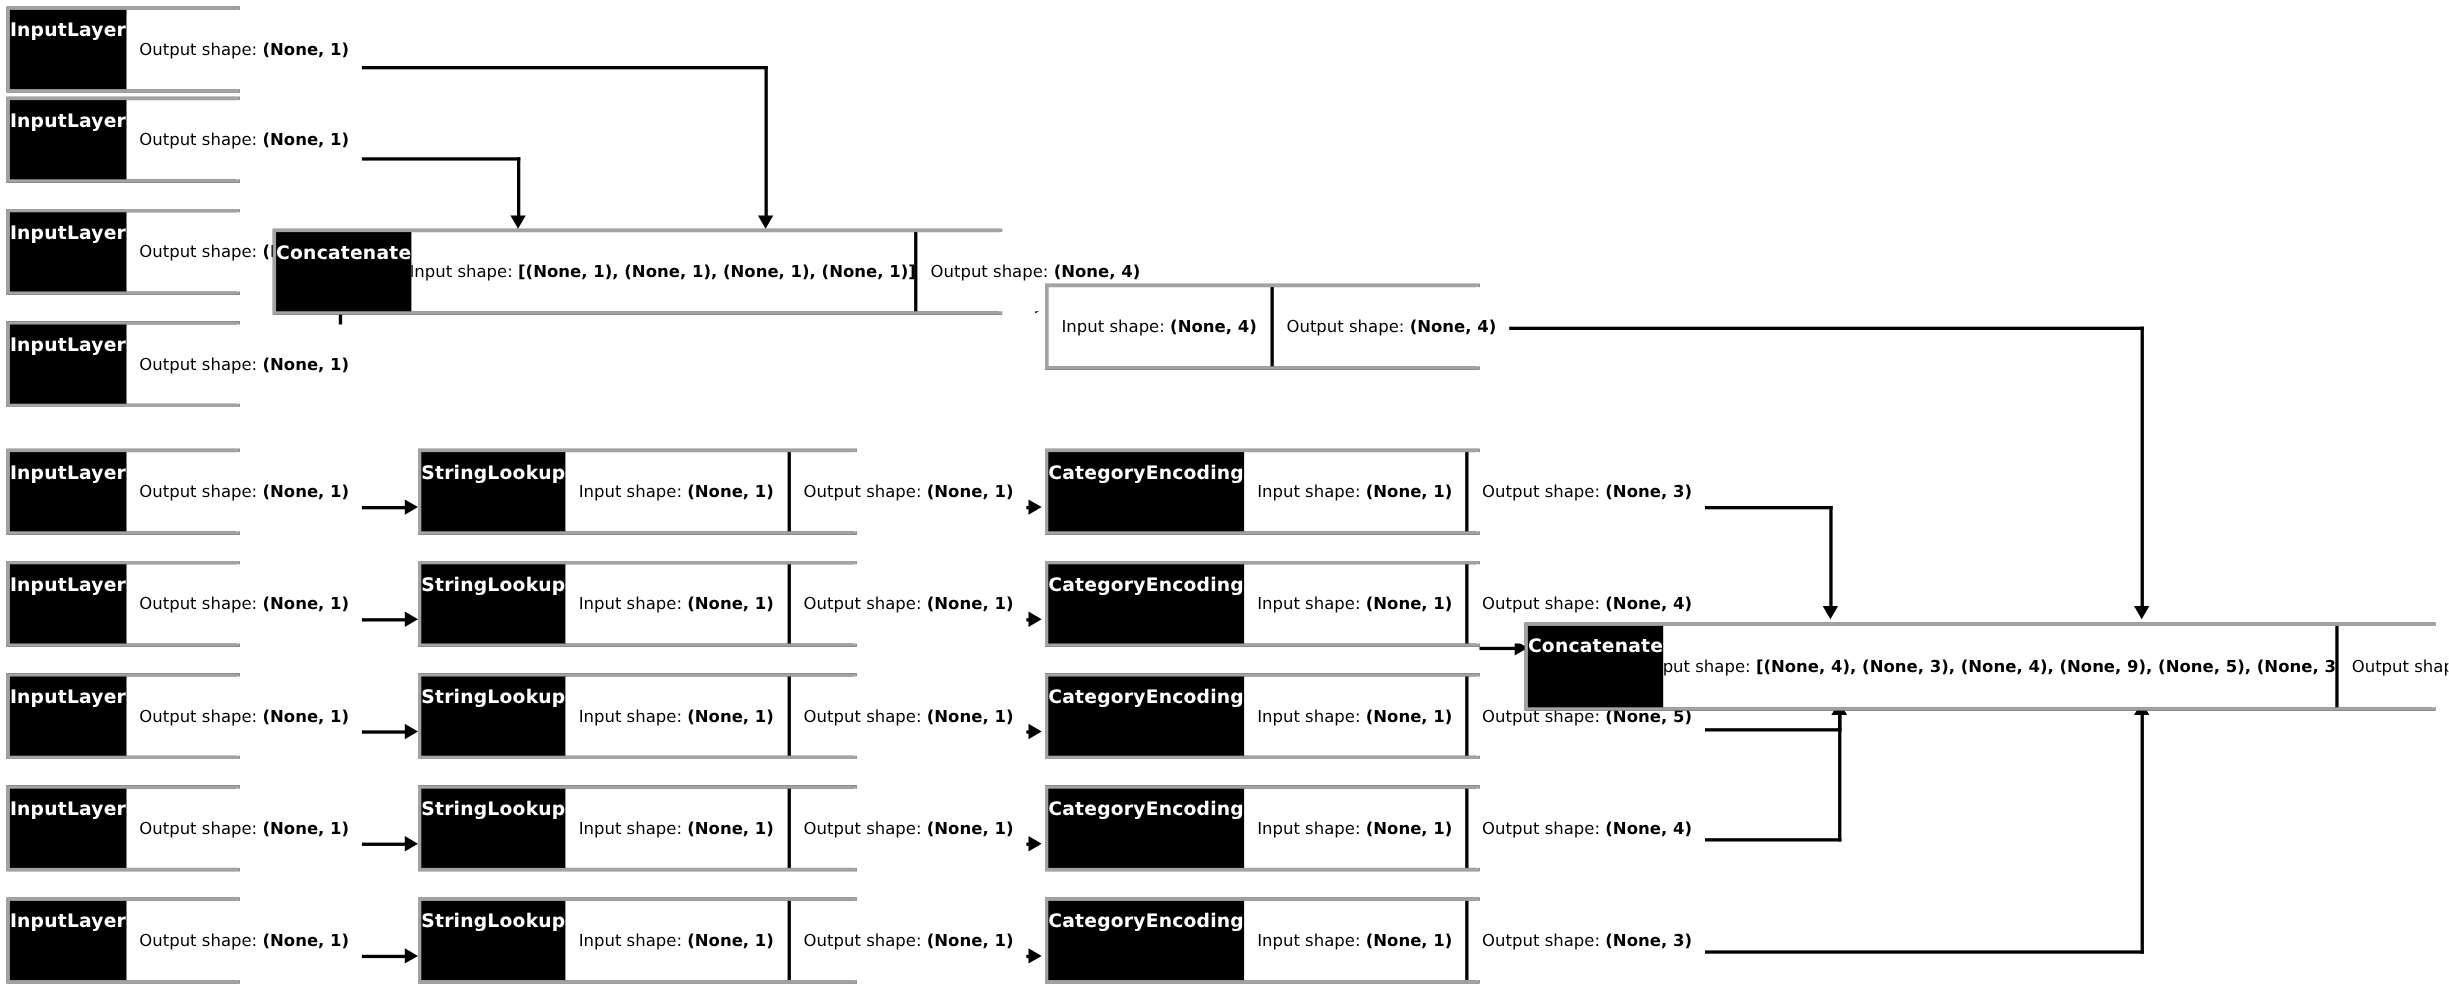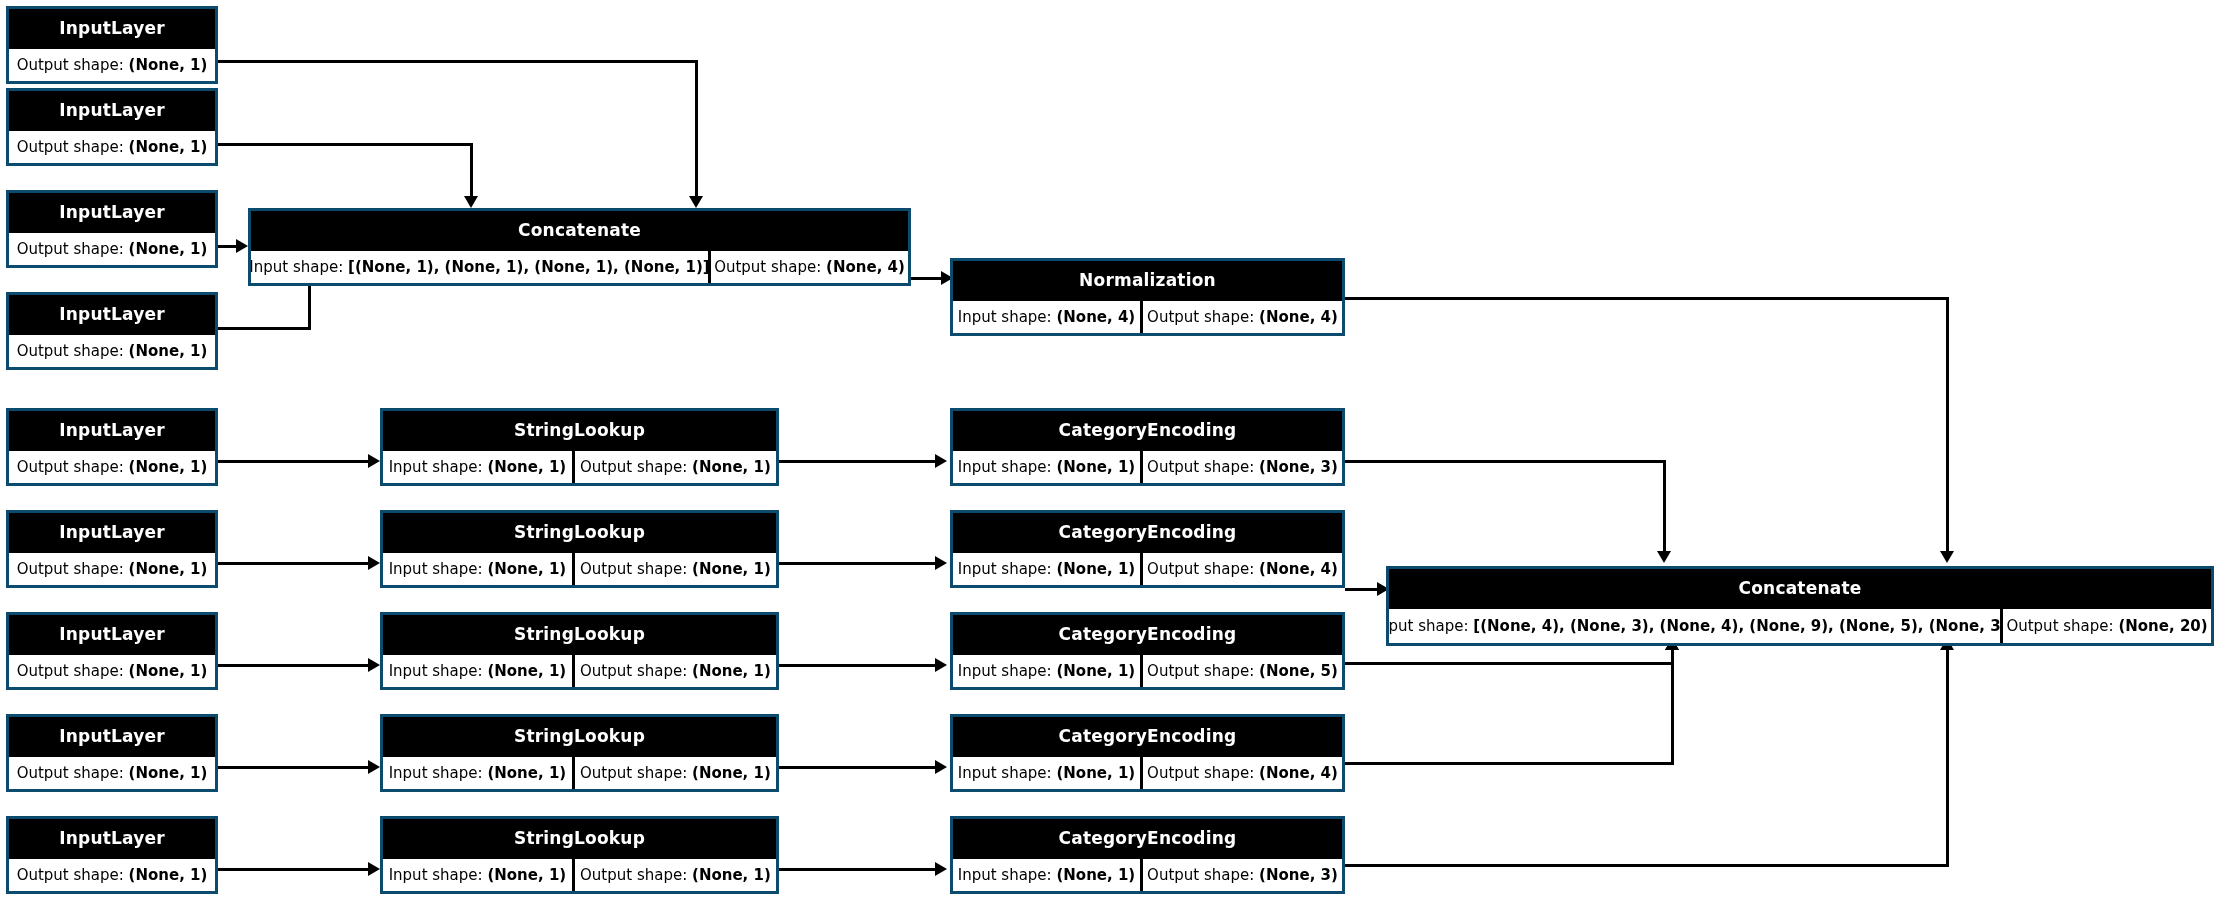--- a/index.html
+++ b/index.html
@@ -16,23 +16,23 @@
     height: 908px;
     background: #ffffff;
     overflow: hidden;
   }
 
   
   .node {
     position: absolute;
     box-sizing: border-box;
     background: #000000;
-    border: 3px solid #0c4a6e;
+    border: 3px solid #a3a3a3;
     display: flex;
-    flex-direction: column;
+    flex-direction: row;
   }
   .node .title {
     color: #ffffff;
     font-weight: bold;
     font-size: 17px;
     text-align: center;
     line-height: 1;
     padding: 11px 0 12px 0;
     letter-spacing: .2px;
     white-space: nowrap;
@@ -195,21 +195,20 @@
 
   <div class="node" style="left:248px; top:208px; width:663px; height:78px;">
     <div class="title">Concatenate</div>
     <div class="shapes">
       <div class="cell" style="flex:0 0 457px;"><span class="lbl">Input shape:</span>&nbsp;<b>[(None, 1), (None, 1), (None, 1), (None, 1)]</b></div>
       <div class="cell"><span class="lbl">Output shape:</span>&nbsp;<b>(None, 4)</b></div>
     </div>
   </div>
 
   <div class="node" style="left:950px; top:258px; width:395px; height:78px;">
-    <div class="title">Normalization</div>
     <div class="shapes">
       <div class="cell"><span class="lbl">Input shape:</span>&nbsp;<b>(None, 4)</b></div>
       <div class="cell"><span class="lbl">Output shape:</span>&nbsp;<b>(None, 4)</b></div>
     </div>
   </div>
 
   <div class="node single" style="left:6px; top:408px; width:212px; height:78px;">
     <div class="title">InputLayer</div>
     <div class="shapes">
       <div class="cell"><span class="lbl">Output shape:</span>&nbsp;<b>(None, 1)</b></div>

